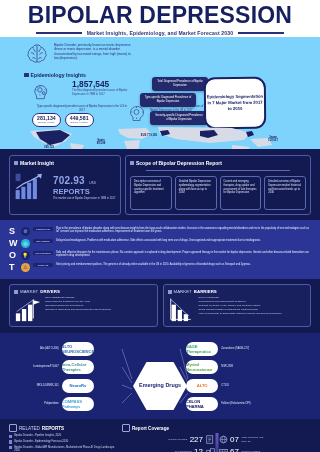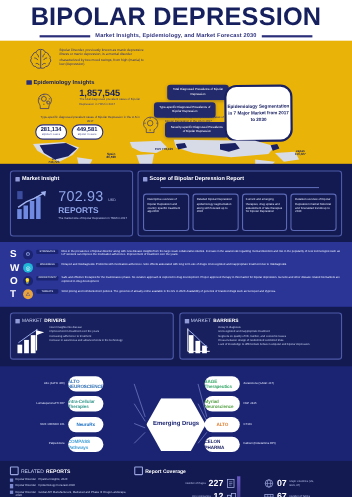--- a/index.html
+++ b/index.html
@@ -2,21 +2,21 @@
 <html><head>
 <meta charset="utf-8">
 <style>
   * { box-sizing: border-box; margin: 0; padding: 0; }
   html, body {
     width: 320px; height: 452px;
     font-family: "Liberation Sans", sans-serif;
     background: #ffffff;
     overflow: hidden;
   }
-  #page { position: relative; width: 320px; height: 452px; background:#eab308; }
+  #page { position: relative; width: 320px; height: 452px; background:#7dd3fc; }
 
   
   .header { padding: 4px 0 1px; text-align: center; background:#fff; }
   .title {
     font-size: 23px; font-weight: 700; letter-spacing: .2px;
     color: #16205e; line-height: 1.0; font-family:"Liberation Sans",sans-serif;
   }
   .subtitle-wrap {
     display:flex; align-items:center; justify-content:center;
     gap:5px; margin-top:3px;
@@ -81,21 +81,21 @@
   .row-scope { display:flex; gap:4px; padding:6px 9px 5px; background:#131a52; }
 
   .card { border:.8px solid #4d5aa8; border-radius:3px; padding:4px 4px; }
   .card-head { display:flex; align-items:center; gap:2px; margin-bottom:2px; }
   .card-head .chk { width:4px; height:4px; background:#8f9ad6; border-radius:.5px; }
   .card-head .lbl { font-size:5px; font-weight:700; color:#ffffff; }
 
   .mi { width:112px; display:flex; flex-direction:column; }
   .mi-body { display:flex; gap:3px; align-items:flex-end; padding-top:2px; }
   .mi-chart { width:36px; height:30px; flex:0 0 36px; }
-  .mi-val { font-size:13px; font-weight:400; color:#8fa5e8; line-height:1; letter-spacing:.2px;}
+  .mi-val { font-size:10px; font-weight:700; color:#8fa5e8; line-height:1; letter-spacing:.2px;}
   .mi-unit{ font-size:3.2px; color:#b9c4ef; }
   .mi-mill{ font-size:7.6px; font-weight:700; color:#8fa5e8; line-height:1.05; }
   .mi-cap { font-size:2.6px; color:#c2cbf0; line-height:1.5; margin-top:1px; }
 
   .scope { flex:1; }
   .scope-boxes { display:flex; gap:3px; margin-top:3px; position:relative; }
   .sbox { flex:1; border:.7px solid #5b68b4; border-radius:3px; padding:3px;
           font-size:2.6px; line-height:1.45; color:#dfe4f8; min-height:34px; }
   .connector { height:5px; position:relative; }
   .connector .hline { position:absolute; left:9%; right:9%; top:2px; height:.7px; background:#5b68b4; }
@@ -145,23 +145,23 @@
   .blhead { display:flex; align-items:center; gap:2px; margin-bottom:2px; }
   .blhead .ic { width:8px; height:8px; border:.7px solid #9aa5e0; border-radius:1px; }
   .blhead .t1 { font-size:4.6px; color:#c9d1f2; }
   .blhead .t2 { font-size:4.6px; font-weight:700; color:#fff; }
   .blitem { display:flex; gap:2px; font-size:2.6px; line-height:1.45; color:#cfd7f4; margin-bottom:2px; }
   .blitem .chk { width:3.2px; height:3.2px; background:#7b87cf; flex:0 0 3.2px; margin-top:.6px; }
 
   .br { flex:1; position:relative; }
   .cov { display:flex; gap:4px; margin-top:3px; position:relative; }
   .covcol { flex:1; }
-  .covrow { display:flex; align-items:center; gap:2.5px; margin-bottom:3.5px;justify-content:center; }
+  .covrow { display:flex; align-items:center; gap:2.5px; margin-bottom:3.5px; }
   .covlab { font-size:2.4px; color:#b9c2ea; line-height:1.3; width:26px; text-align:right; }
-  .covnum { font-size:8px; font-weight:700; color:#fff; line-height:1; }
+  .covnum { font-size:8px; font-weight:400; color:#fff; line-height:1; }
   .covico { width:9px; height:9px; }
   .covlab2 { font-size:2.4px; color:#b9c2ea; line-height:1.3; width:26px; }
   .beam { position:absolute; left:50%; top:-2px; width:3px; height:42px;
           background:linear-gradient(180deg,rgba(150,120,255,.65),rgba(150,120,255,0)); transform:translateX(-50%); }
 </style>
 </head>
 <body>
 
 <div id="page">
 

